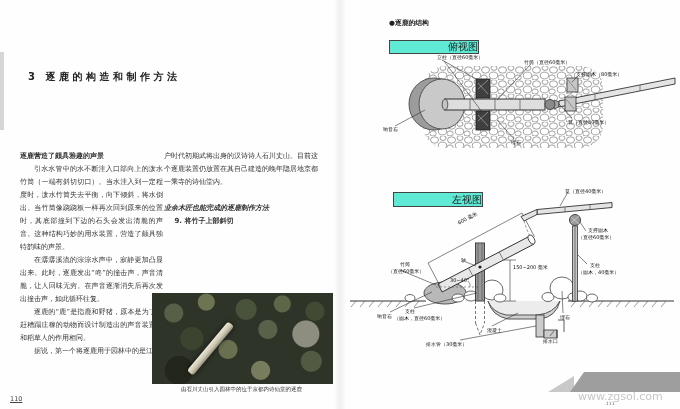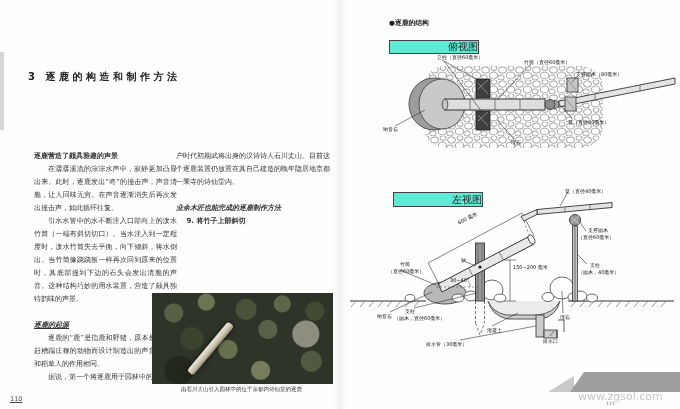--- a/index.html
+++ b/index.html
@@ -10,22 +10,22 @@
   .edge-smudge{position:absolute;left:0;top:52px;width:4px;height:78px;background:#d6d6d6;}
 
   
   .title{position:absolute;left:28px;top:70px;font-size:10px;font-weight:bold;letter-spacing:3.5px;white-space:nowrap;}
   .col{position:absolute;font-size:7px;line-height:13px;text-align:justify;color:#333;}
   .col p{margin:0;text-indent:2em;}
   .col .h{font-weight:bold;text-indent:0;}
   .col .h2{font-weight:bold;text-indent:0;text-decoration:underline;}
   .col .gap{margin-top:13px;font-style:italic;}
   .col .step{font-weight:bold;text-indent:1.5em;}
-  #col1{left:34px;top:150px;width:143px;}
-  #col2{left:176px;top:150px;width:154px;}
+  #col1{left:20px;top:150px;width:143px;}
+  #col2{left:164px;top:150px;width:154px;}
   .pagenum-l{position:absolute;left:10px;top:395px;font-size:6.5px;color:#444;text-decoration:underline;}
   .pagenum-r{position:absolute;left:606px;top:401px;font-size:4.5px;color:#666;}
 
   .photo{position:absolute;left:152px;top:293px;width:181px;height:91px;background-color:#2f3429;
     background-image:
       radial-gradient(circle at 12% 22%, #556047 0 9px, rgba(0,0,0,0) 10px),
       radial-gradient(circle at 30% 10%, #6c7452 0 8px, rgba(0,0,0,0) 9px),
       radial-gradient(circle at 52% 18%, #49523a 0 10px, rgba(0,0,0,0) 11px),
       radial-gradient(circle at 72% 12%, #5d6648 0 8px, rgba(0,0,0,0) 9px),
       radial-gradient(circle at 90% 20%, #424a34 0 9px, rgba(0,0,0,0) 10px),
@@ -62,23 +62,22 @@
 </head>
 <body>
 
 <div class="spread">
   <div class="edge-smudge"></div>
 
   <div class="title">3 逐鹿的构造和制作方法</div>
 
   <div class="col" id="col1">
     <p class="h">逐鹿营造了颇具雅趣的声景</p>
+    <p>引水水管中的水不断注入口部向上的泼水竹筒（一端有斜切切口）。当水注入到一定程度时，泼水竹筒失去平衡，向下倾斜，将水倒出。当竹筒像跷跷板一样再次回到原来的位置时，其底部撞到下边的石头会发出清脆的声音。这种结构巧妙的用水装置，营造了颇具独特韵味的声景。</p>
     <p>在潺潺溪流的淙淙水声中，寂静更加凸显出来。此时，逐鹿发出“咚”的撞击声，声音清脆，让人回味无穷。在声音逐渐消失后再次发出撞击声，如此循环往复。</p>
-    <p>引水水管中的水不断注入口部向上的泼水竹筒（一端有斜切切口）。当水注入到一定程度时，泼水竹筒失去平衡，向下倾斜，将水倒出。当竹筒像跷跷板一样再次回到原来的位置时，其底部撞到下边的石头会发出清脆的声音。这种结构巧妙的用水装置，营造了颇具独特韵味的声景。</p>
-    <p class="h2 gap">逐鹿的起源</p>
     <p>逐鹿的“鹿”是指鹿和野猪，原本是为了驱赶糟蹋庄稼的动物而设计制造出的声音装置，和稻草人的作用相同。</p>
     <p>据说，第一个将逐鹿用于园林中的是江</p>
   </div>
 
   <div class="col" id="col2">
     <p style="text-indent:0;">户时代初期武将出身的汉诗诗人石川丈山。目前这个逐鹿装置仍放置在其自己建造的晚年隐居地京都一乘寺的诗仙堂内。</p>
     <p class="h gap">业余木匠也能完成的逐鹿制作方法</p>
     <p class="step">9. 将竹子上部斜切</p>
   </div>
 

